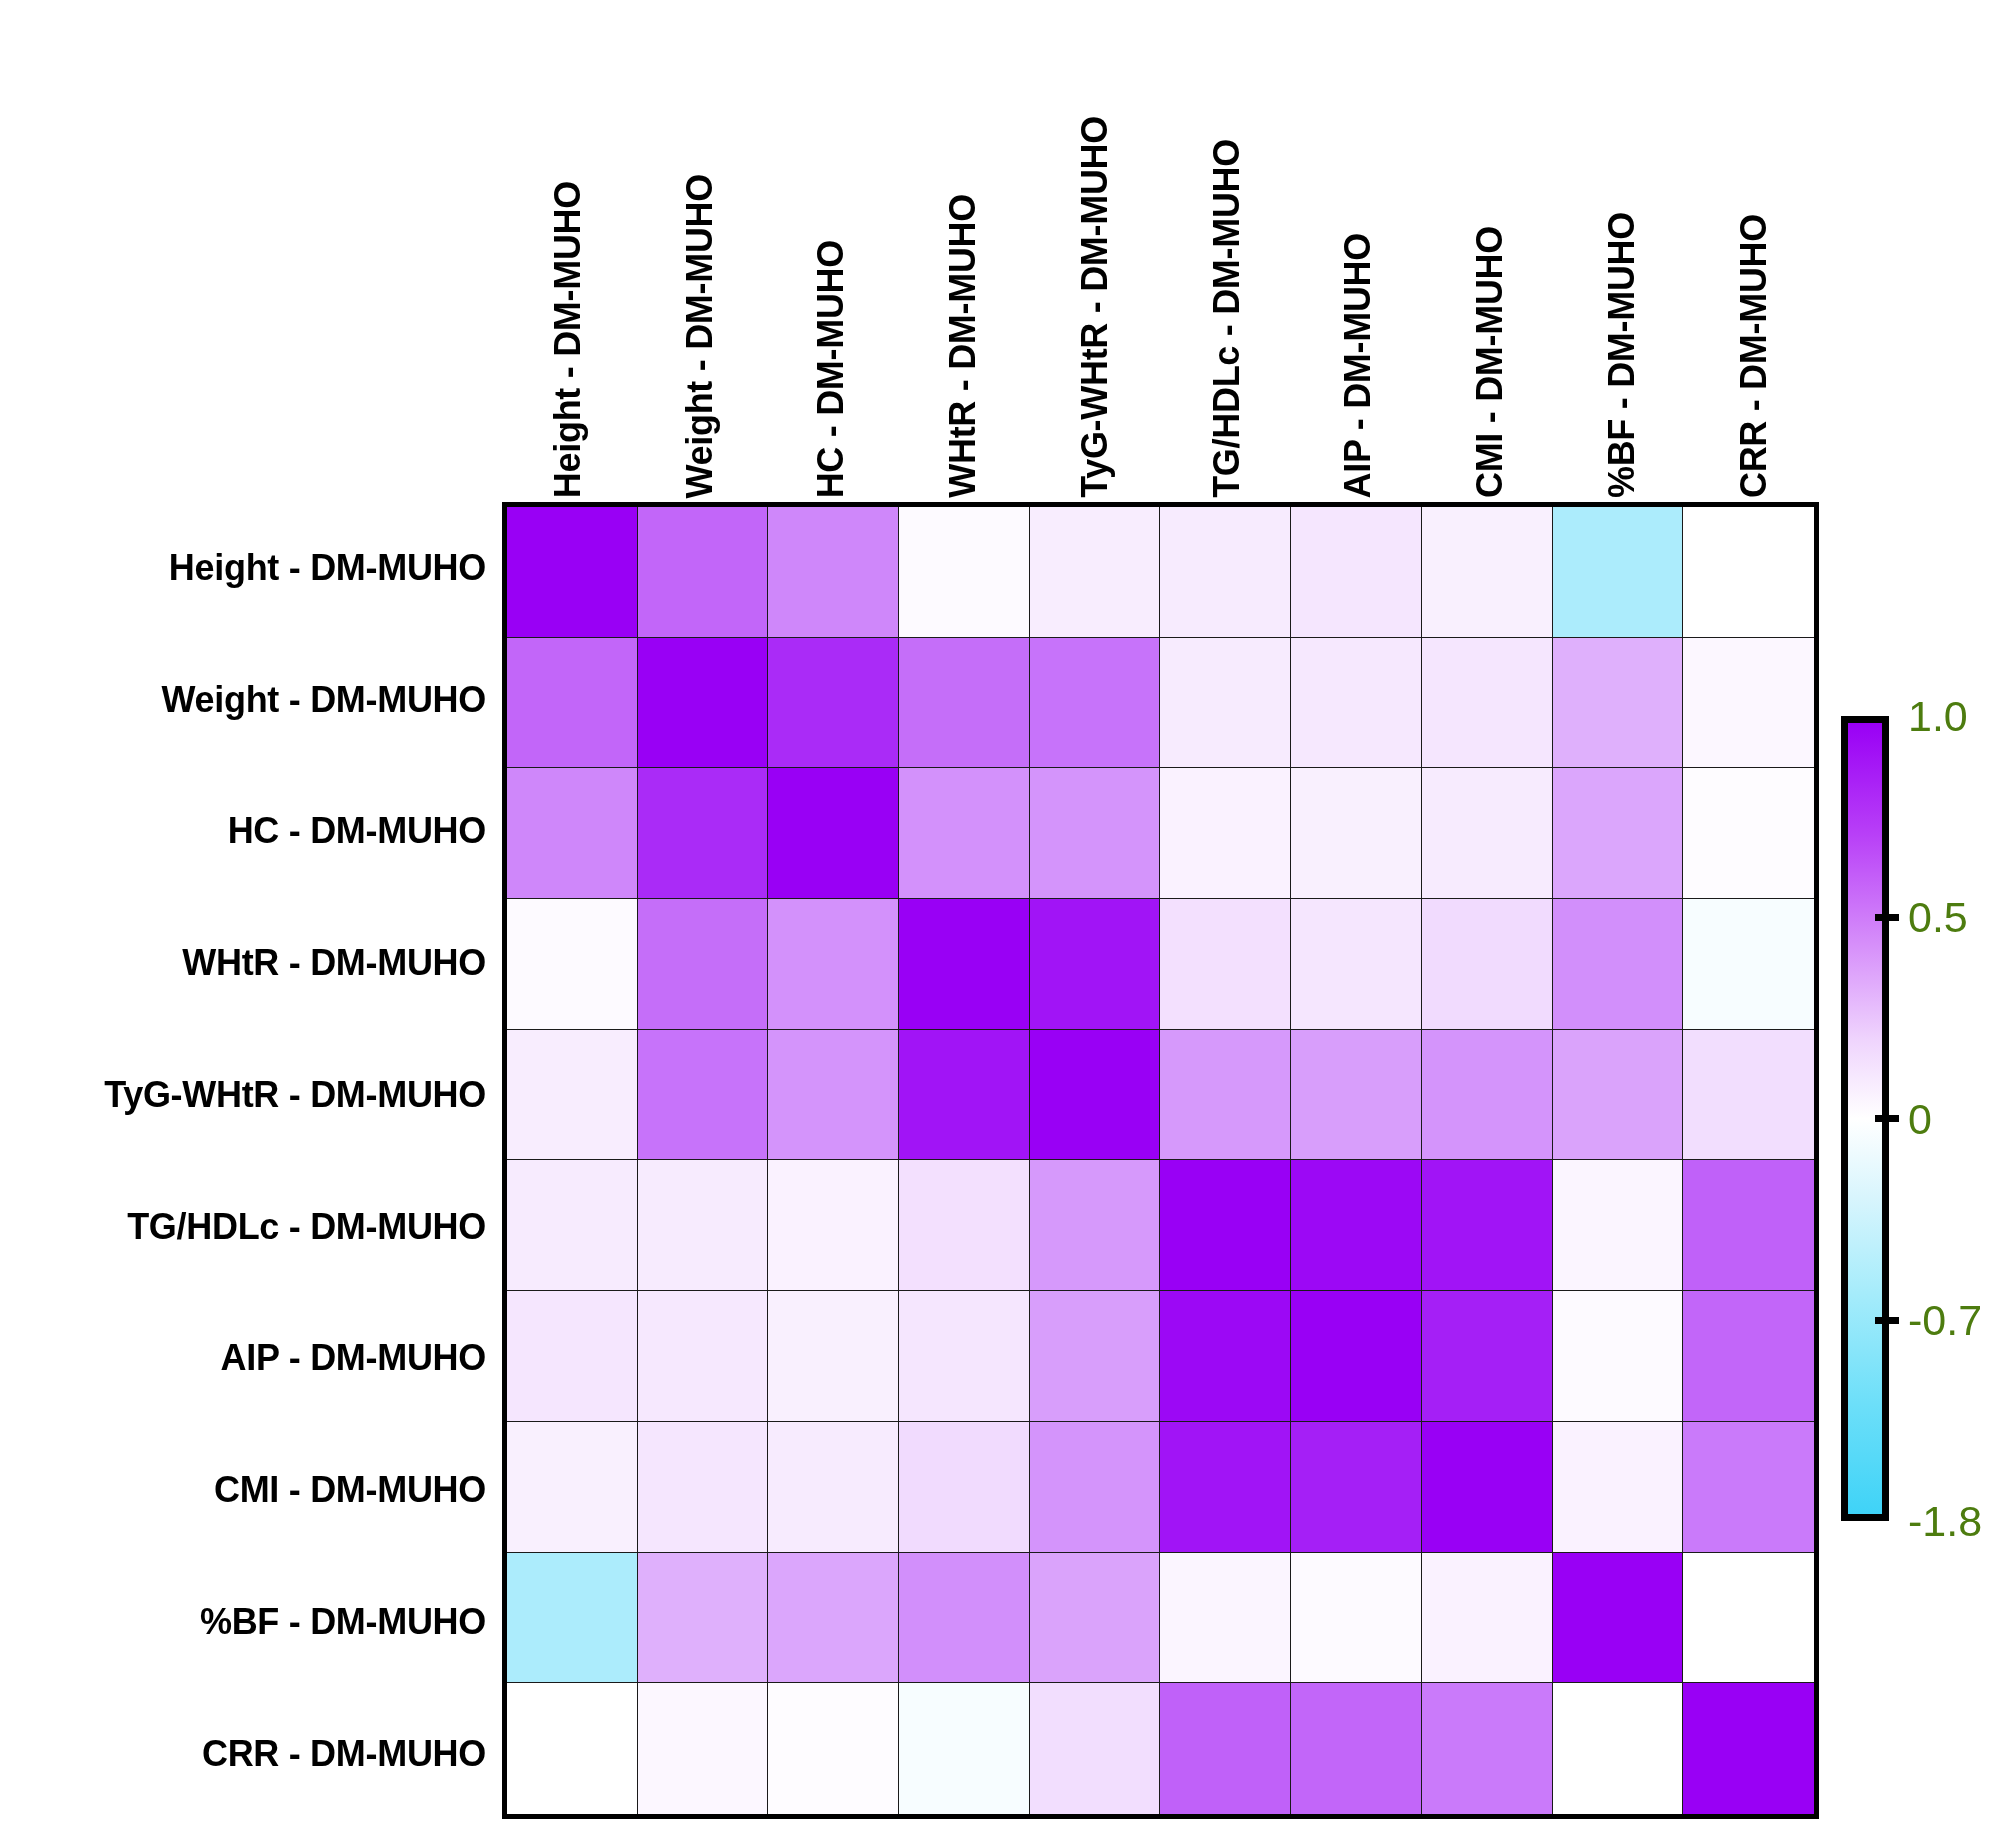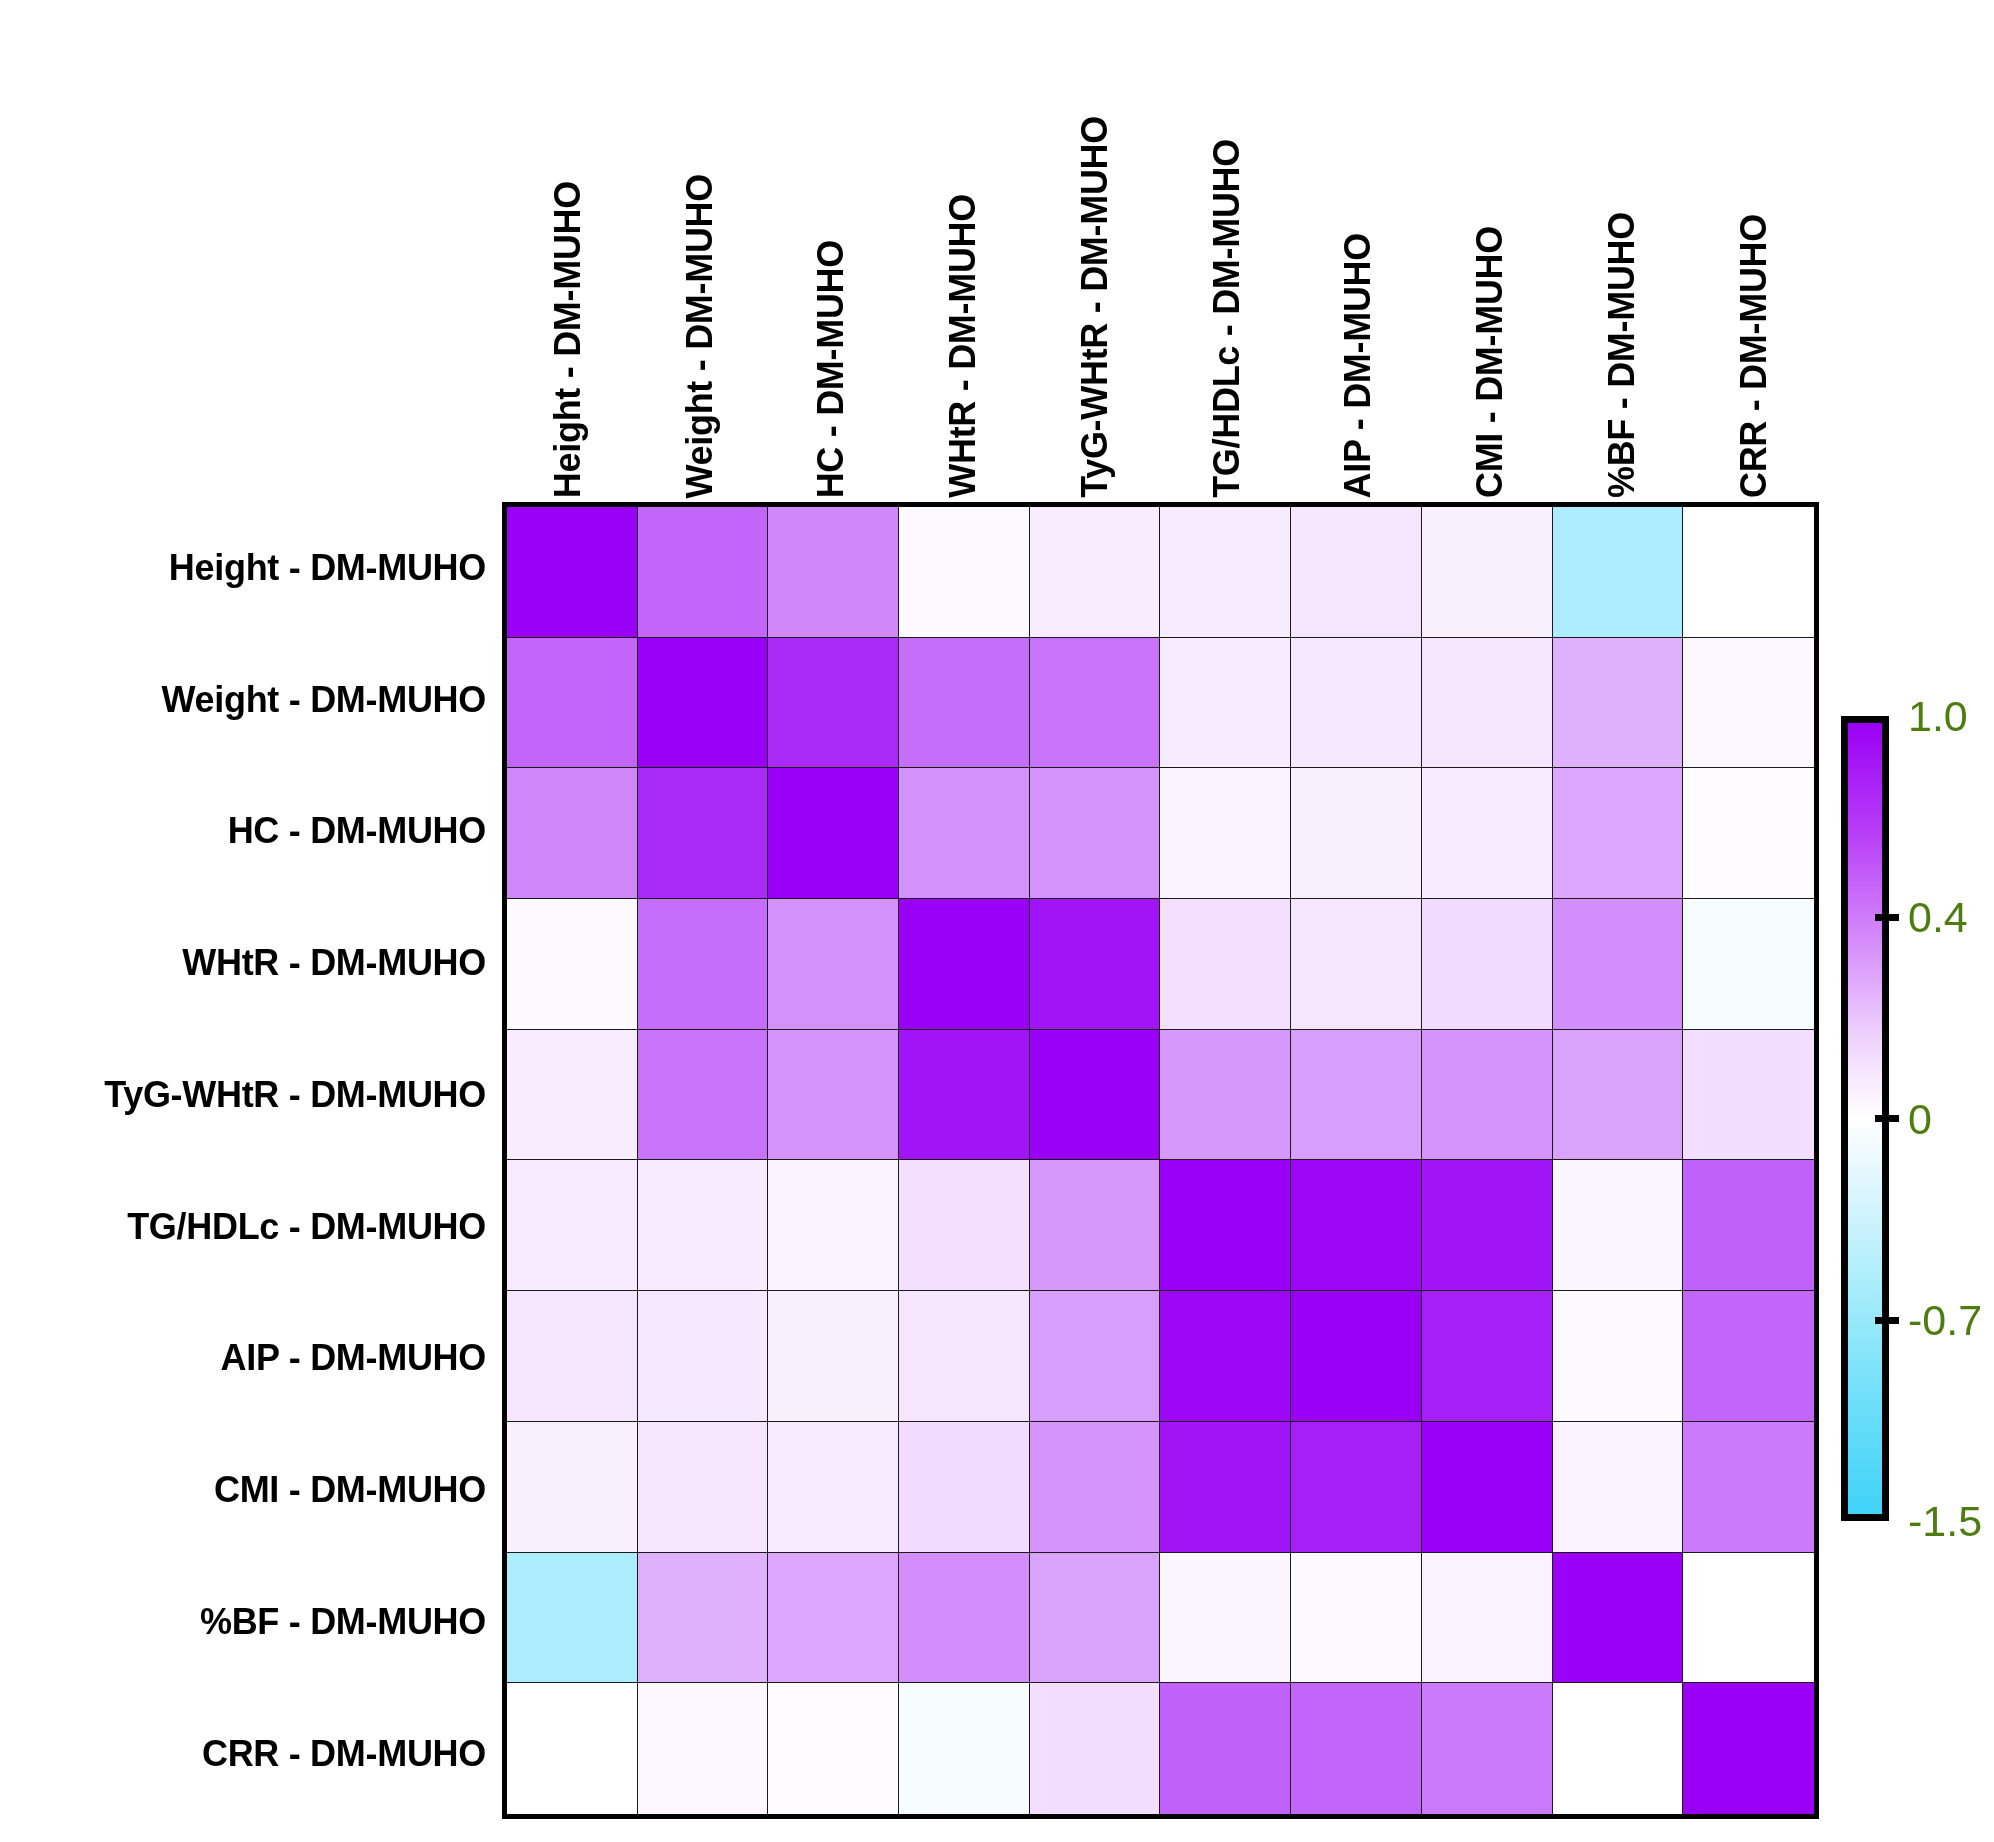--- a/index.html
+++ b/index.html
@@ -319,22 +319,22 @@
         <div class="cell lastrow" title="CRR - DM-MUHO / CMI - DM-MUHO = 0.52" style="background: rgb(202, 122, 250);"></div>
         <div class="cell lastrow" title="CRR - DM-MUHO / %BF - DM-MUHO = 0" style="background: rgb(255, 255, 255);"></div>
         <div class="cell lastcol lastrow" title="CRR - DM-MUHO / CRR - DM-MUHO = 1" style="background: rgb(153, 0, 245);"></div>
       </div>
   </div>
 
   <div id="colorbar-wrap">
     <div id="colorbar"></div>
   <div class="cb-label" style="top: 0px;">1.0</div>
       <div class="cb-tick" style="top: 198px;"></div>
-      <div class="cb-label" style="top: 201px;">0.4</div>
+      <div class="cb-label" style="top: 201px;">0.5</div>
       <div class="cb-tick" style="top: 399px;"></div>
       <div class="cb-label" style="top: 403px;">0</div>
       <div class="cb-tick" style="top: 601px;"></div>
       <div class="cb-label" style="top: 604px;">-0.7</div>
-      <div class="cb-label" style="top: 805px;">-1.5</div>
+      <div class="cb-label" style="top: 805px;">-1.8</div>
     </div>
 
 </div>
 
 
 </body></html>

